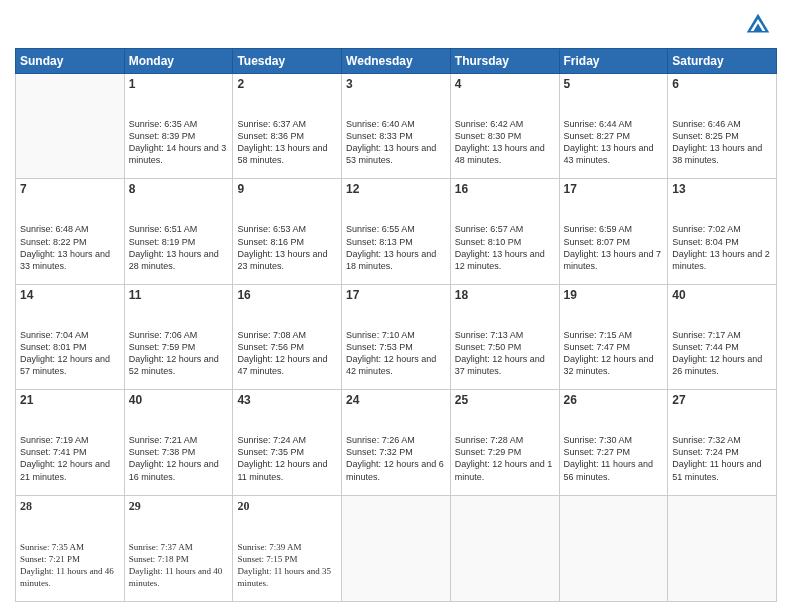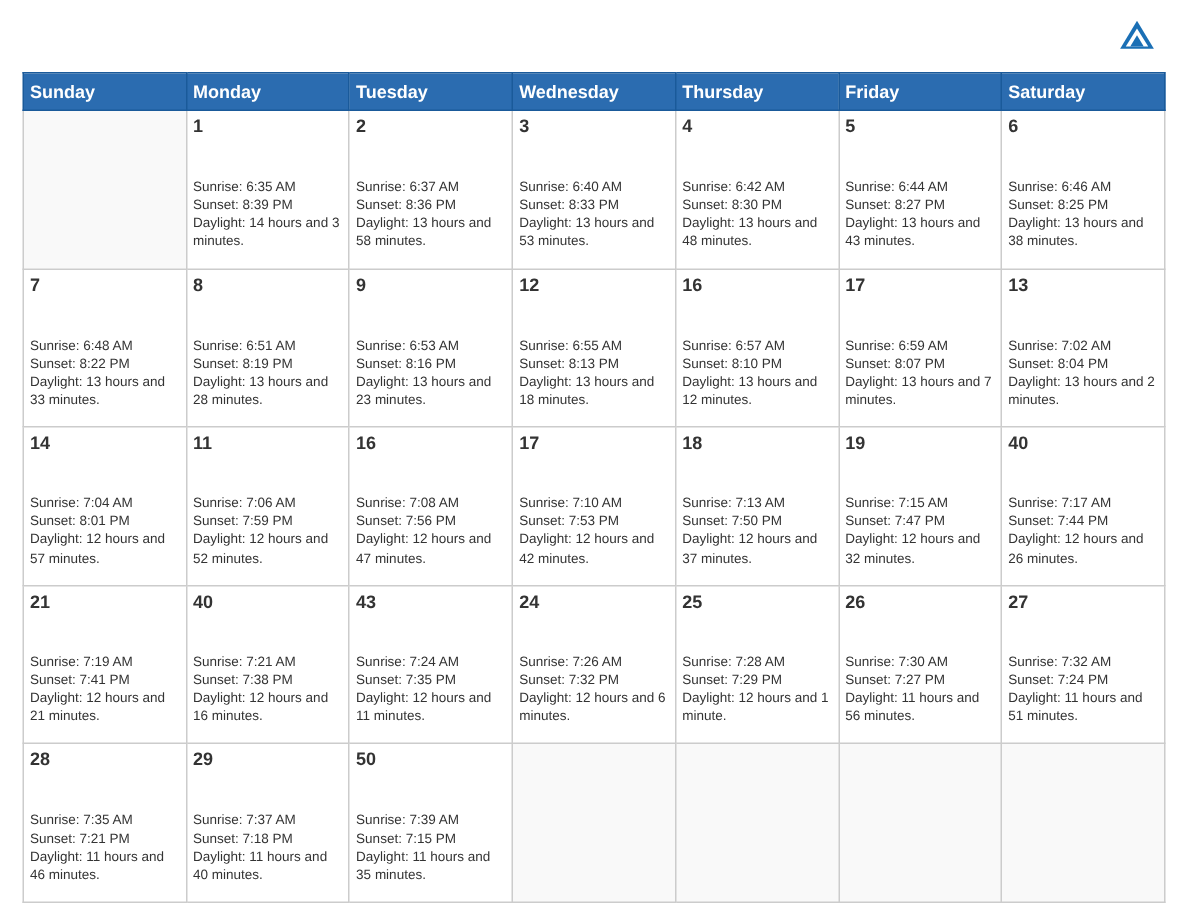--- a/index.html
+++ b/index.html
@@ -95,20 +95,21 @@
       font-size: 9px;
       color: #333;
       line-height: 1.35;
       margin-top: 27px;
     }
     .empty-cell {
       background: #f9f9f9;
     }
     .last-row td {
       height: 75px;
+      font-family: Liberation Serif, serif;
     }
   </style>
 </head>
 <body>
 
 <div class="page">
   <div class="header">
     <div class="logo">
       <svg class="logo-icon" viewBox="0 0 40 40">
         <polygon points="20,5 35,30 5,30" fill="#1a6fb5"></polygon>
@@ -259,21 +260,21 @@
         <tr class="last-row">
           <td>
             <span class="day-number">28</span>
             <div class="day-info">Sunrise: 7:35 AM<br>Sunset: 7:21 PM<br>Daylight: 11 hours and 46 minutes.</div>
           </td>
           <td>
             <span class="day-number">29</span>
             <div class="day-info">Sunrise: 7:37 AM<br>Sunset: 7:18 PM<br>Daylight: 11 hours and 40 minutes.</div>
           </td>
           <td>
-            <span class="day-number">50</span>
+            <span class="day-number">20</span>
             <div class="day-info">Sunrise: 7:39 AM<br>Sunset: 7:15 PM<br>Daylight: 11 hours and 35 minutes.</div>
           </td>
           <td class="empty-cell"></td>
           <td class="empty-cell"></td>
           <td class="empty-cell"></td>
           <td class="empty-cell"></td>
         </tr>
       </tbody>
   </table>
 </div>

